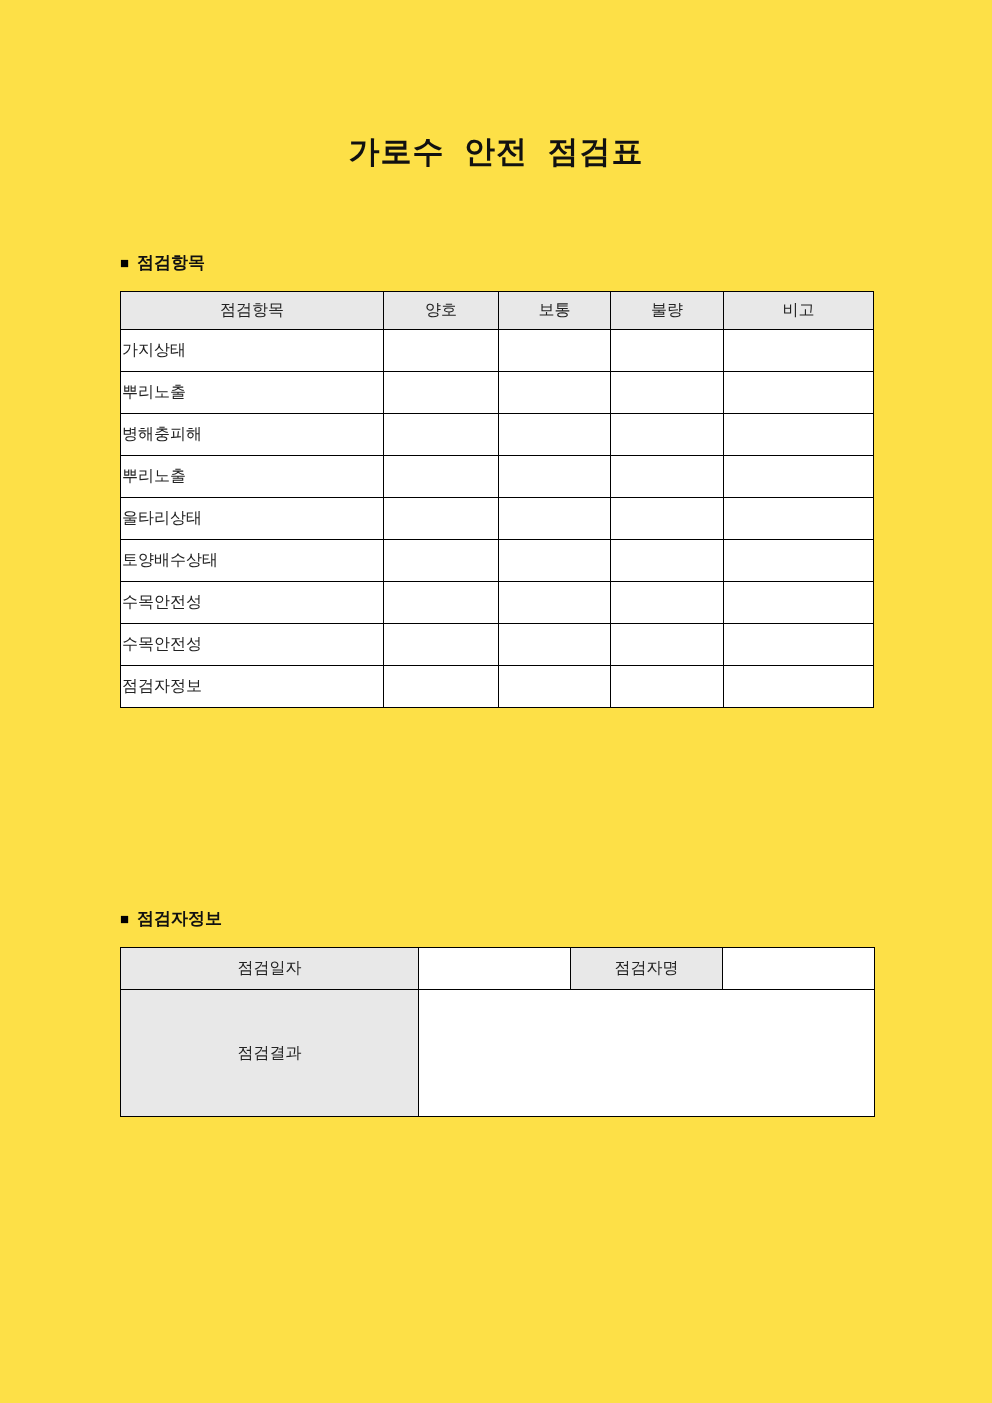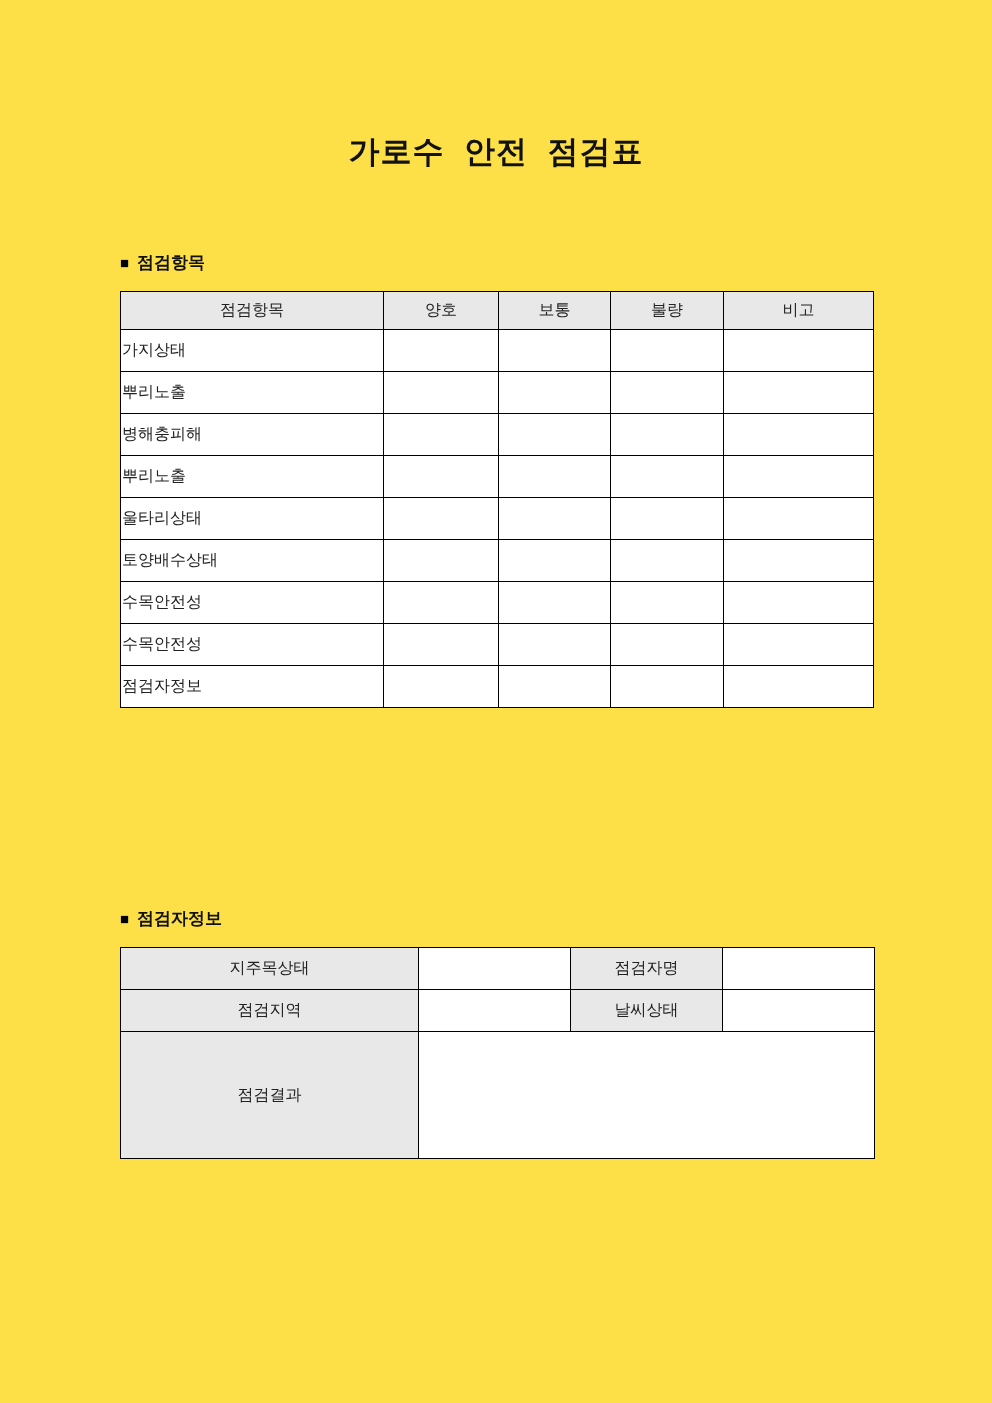--- a/index.html
+++ b/index.html
@@ -196,31 +196,25 @@
 
   <table class="tbl-info">
     <colgroup>
       <col style="width:298px">
         <col style="width:152px">
         <col style="width:152px">
         <col style="width:152px">
     </colgroup>
     <tbody>
       <tr>
-        <td class="label-cell">지주목상태</td>
+        <td class="label-cell">점검일자</td>
         <td class="value-cell"></td>
         <td class="label-cell">점검자명</td>
         <td class="value-cell"></td>
       </tr>
-      <tr>
-        <td class="label-cell">점검지역</td>
-        <td class="value-cell"></td>
-        <td class="label-cell">날씨상태</td>
-        <td class="value-cell"></td>
-      </tr>
       <tr class="result-row">
         <td class="label-cell">점검결과</td>
         <td class="value-cell" colspan="3"></td>
       </tr>
     </tbody>
   </table>
 
 </div>
 
 </body></html>

